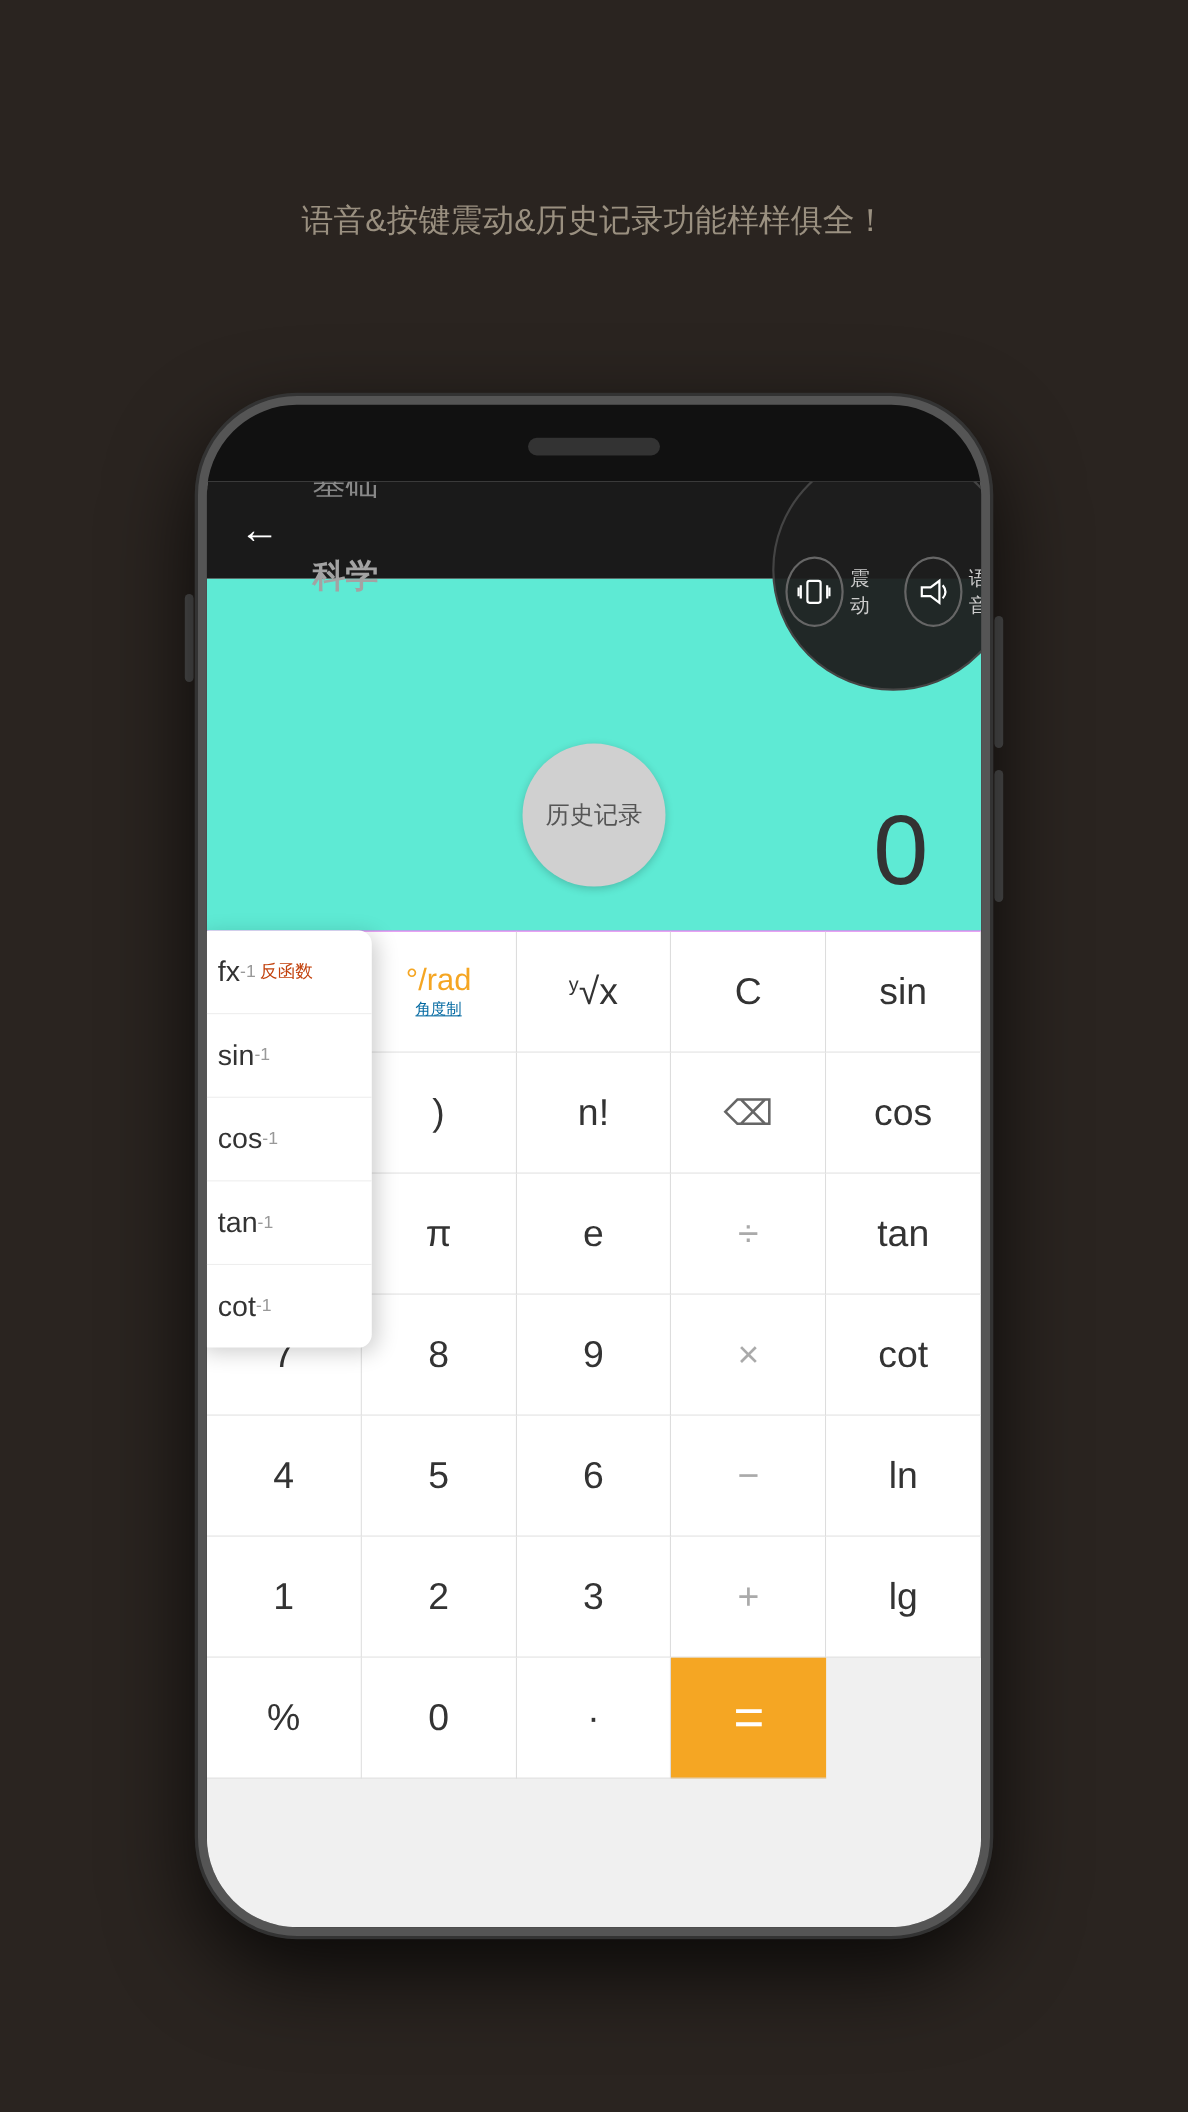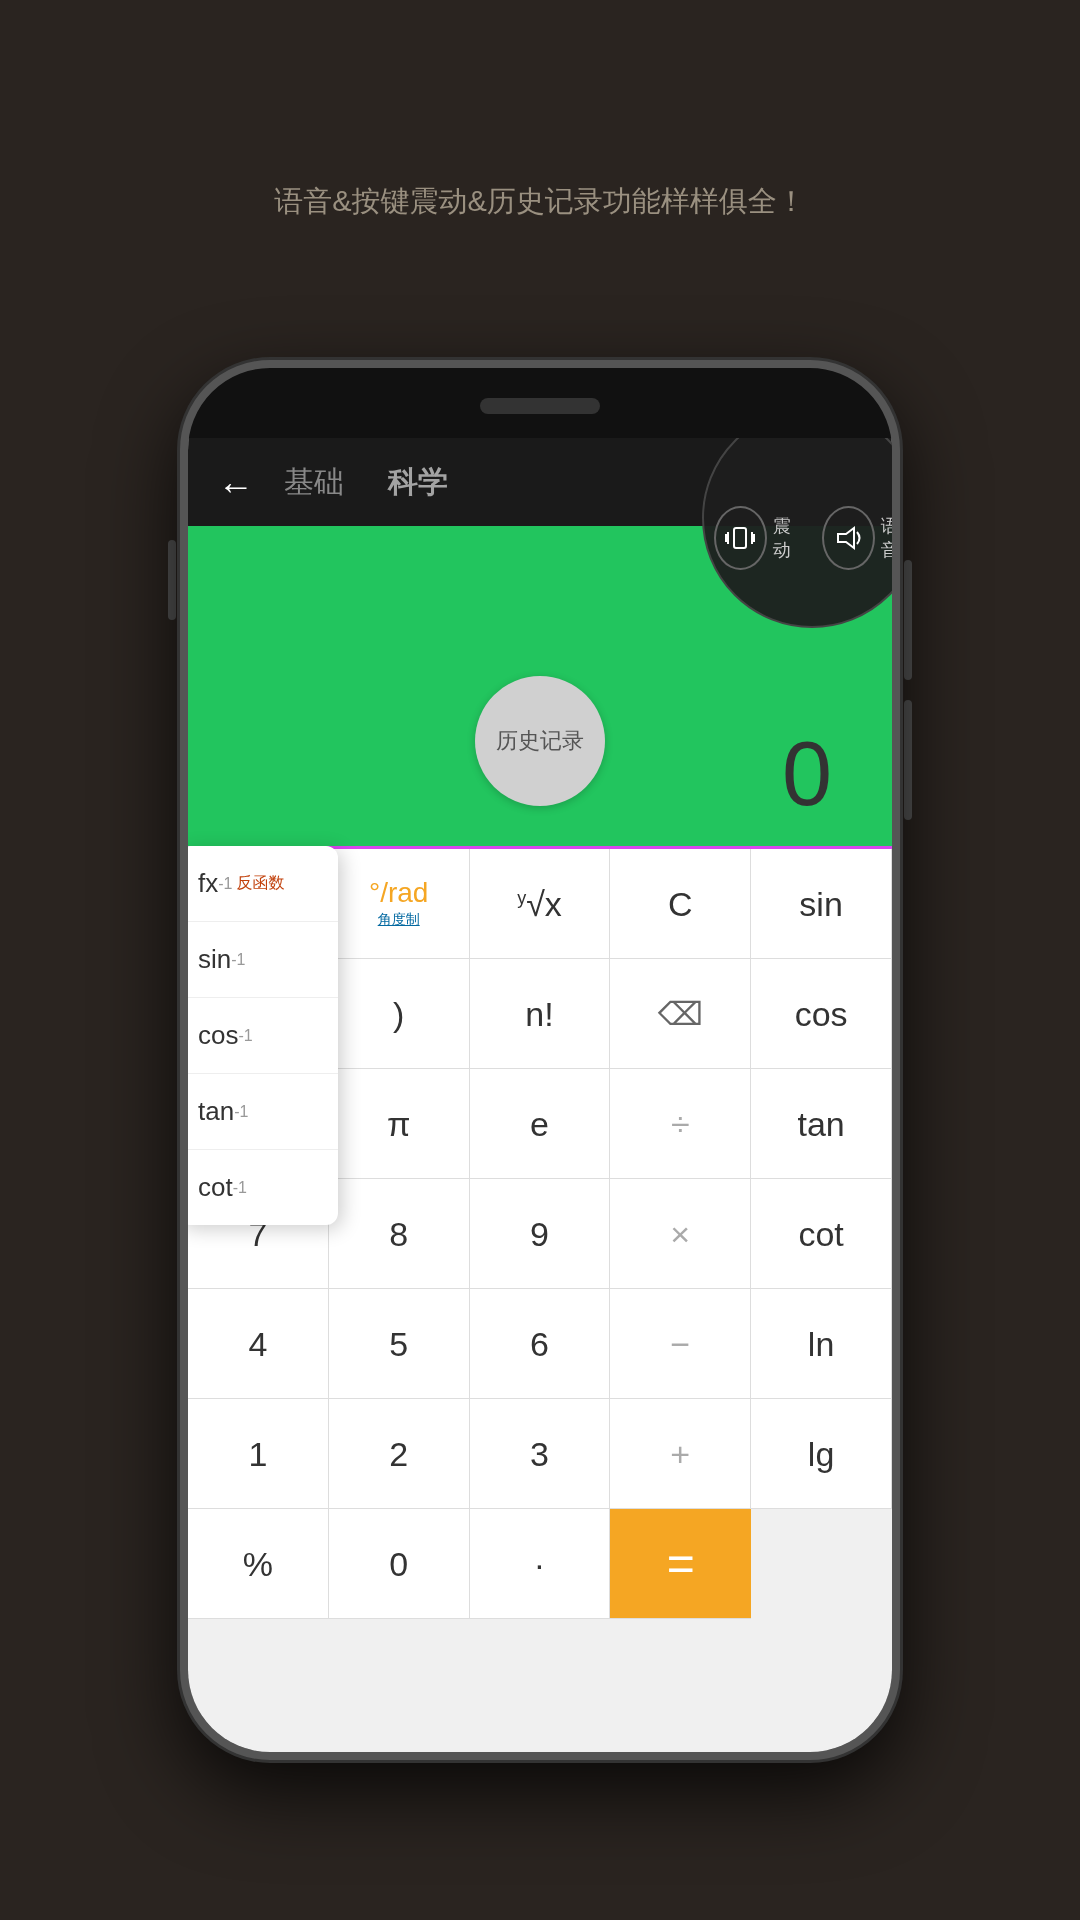--- a/index.html
+++ b/index.html
@@ -81,20 +81,21 @@
     .back-arrow {
       color: white;
       font-size: 36px;
       margin-right: 30px;
       cursor: pointer;
     }
 
     .nav-tabs {
       display: flex;
       gap: 44px;
+      flex-direction: column;
     }
 
     .nav-tab {
       color: #888;
       font-size: 30px;
       cursor: pointer;
     }
 
     .nav-tab.active {
       color: #a3a3a3;
@@ -138,26 +139,26 @@
       font-size: 24px;
     }
 
     .menu-icon-label {
       color: #ccc;
       font-size: 18px;
     }
 
     
     .display-area {
-      background: #22c55e;
+      background: #5eead4;
       height: 320px;
       display: flex;
       align-items: flex-end;
       justify-content: flex-end;
-      padding: 20px 60px;
+      padding: 20px 48px;
       position: relative;
     }
 
     .history-button {
       position: absolute;
       left: 50%;
       transform: translateX(-50%);
       bottom: 40px;
       background: #d0d0d0;
       border-radius: 50%;
@@ -174,21 +175,21 @@
 
     .display-number {
       font-size: 90px;
       color: #333;
       font-weight: 300;
     }
 
     .key-grid {
       display: grid;
       grid-template-columns: repeat(5, 1fr);
-      border-top: 3px solid #d946ef;
+      border-top: 1px solid #d946ef;
     }
 
     .key-cell {
       height: 110px;
       display: flex;
       flex-direction: column;
       align-items: center;
       justify-content: center;
       border-right: 1px solid #ddd;
       border-bottom: 1px solid #ddd;

